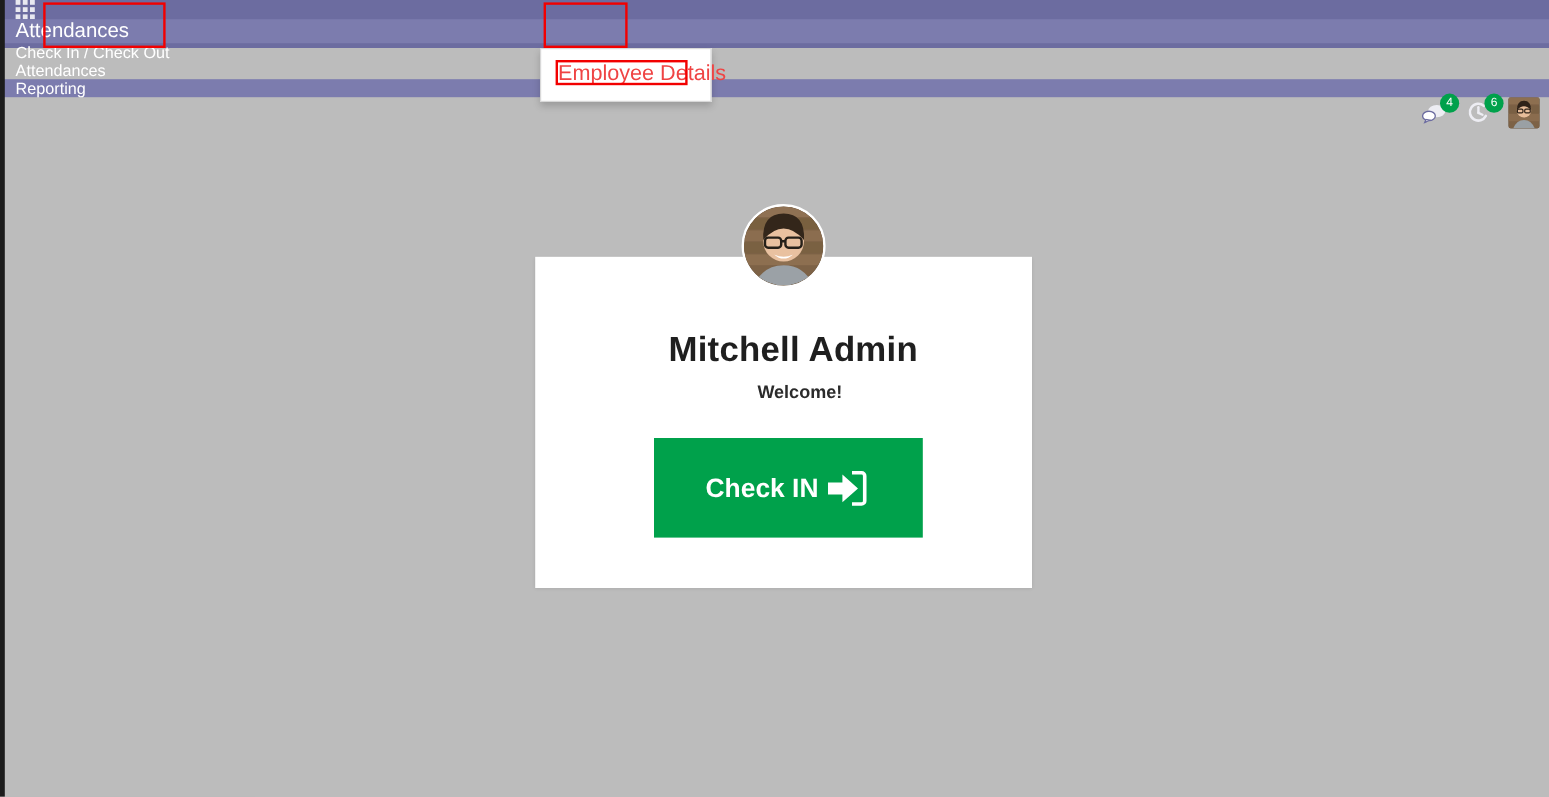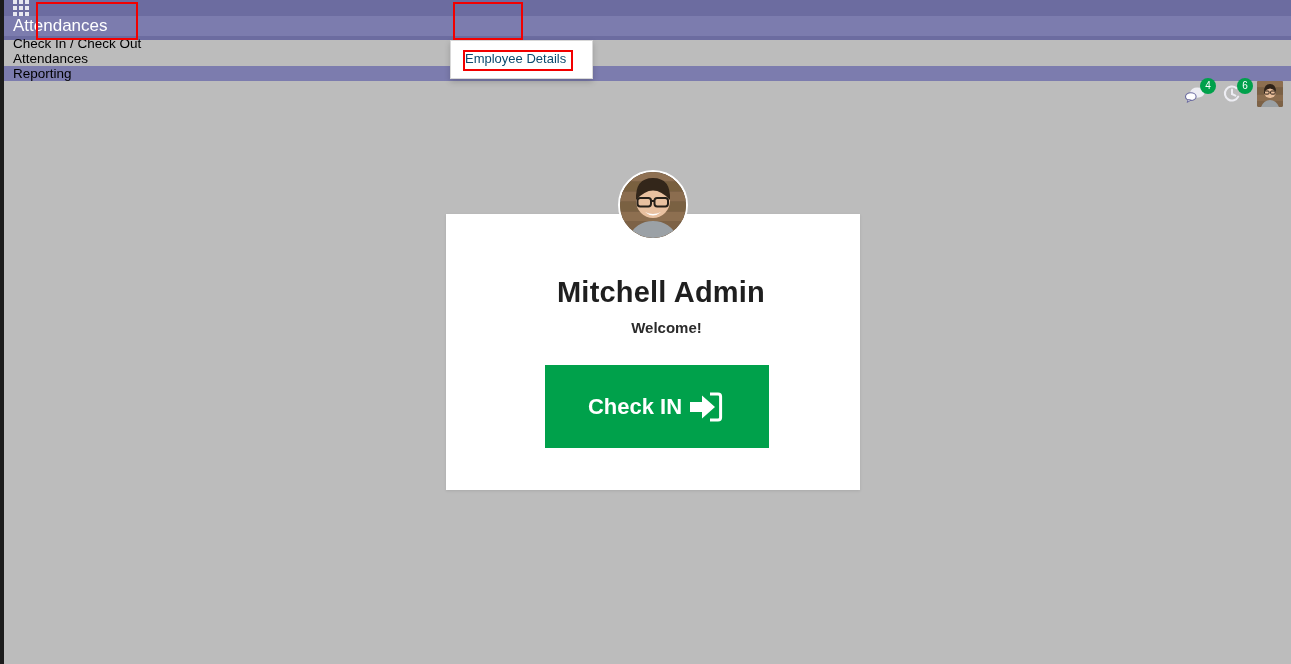--- a/index.html
+++ b/index.html
@@ -65,21 +65,21 @@
     font-size: 17px;
     background: #7c7cae;
     position: relative;
     white-space: nowrap;
   }
 
   .menu-item {
     display: flex;
     align-items: center;
     padding: 0 13px;
-    color: #000000;
+    color: #ffffff;
     font-size: 13.5px;
     white-space: nowrap;
     position: relative;
   }
   .menu-item.active {
     background: #7c7cae;
   }
 
   
   .redbox {
@@ -130,22 +130,22 @@
     position: absolute;
     left: 450px; top: 40px;
     width: 143px;
     background: #ffffff;
     border: 1px solid #d8d8d8;
     box-shadow: 0 3px 6px rgba(0,0,0,.18);
     padding: 7px 0 9px 0;
     z-index: 35;
   }
   .dropdown-item {
-    font-size: 13px;
-    color: #0c4a6e;
+    font-size: 18px;
+    color: #ef4444;
     padding: 3px 14px;
     white-space: nowrap;
     position: relative;
   }
 
   
   #content {
     position: absolute;
     left: 4px; top: 40px;
     width: 1287px; height: 624px;

